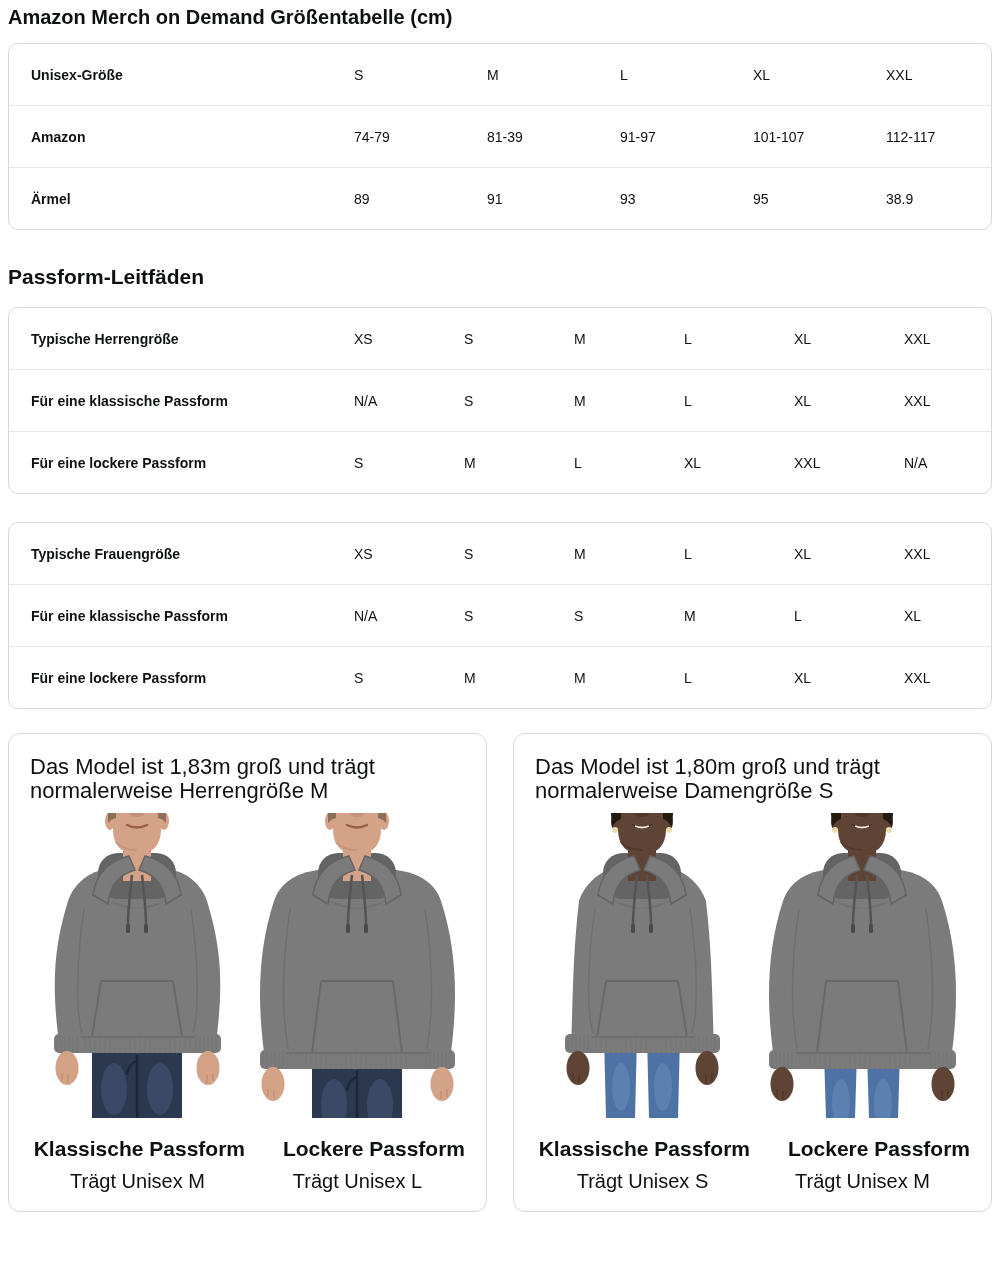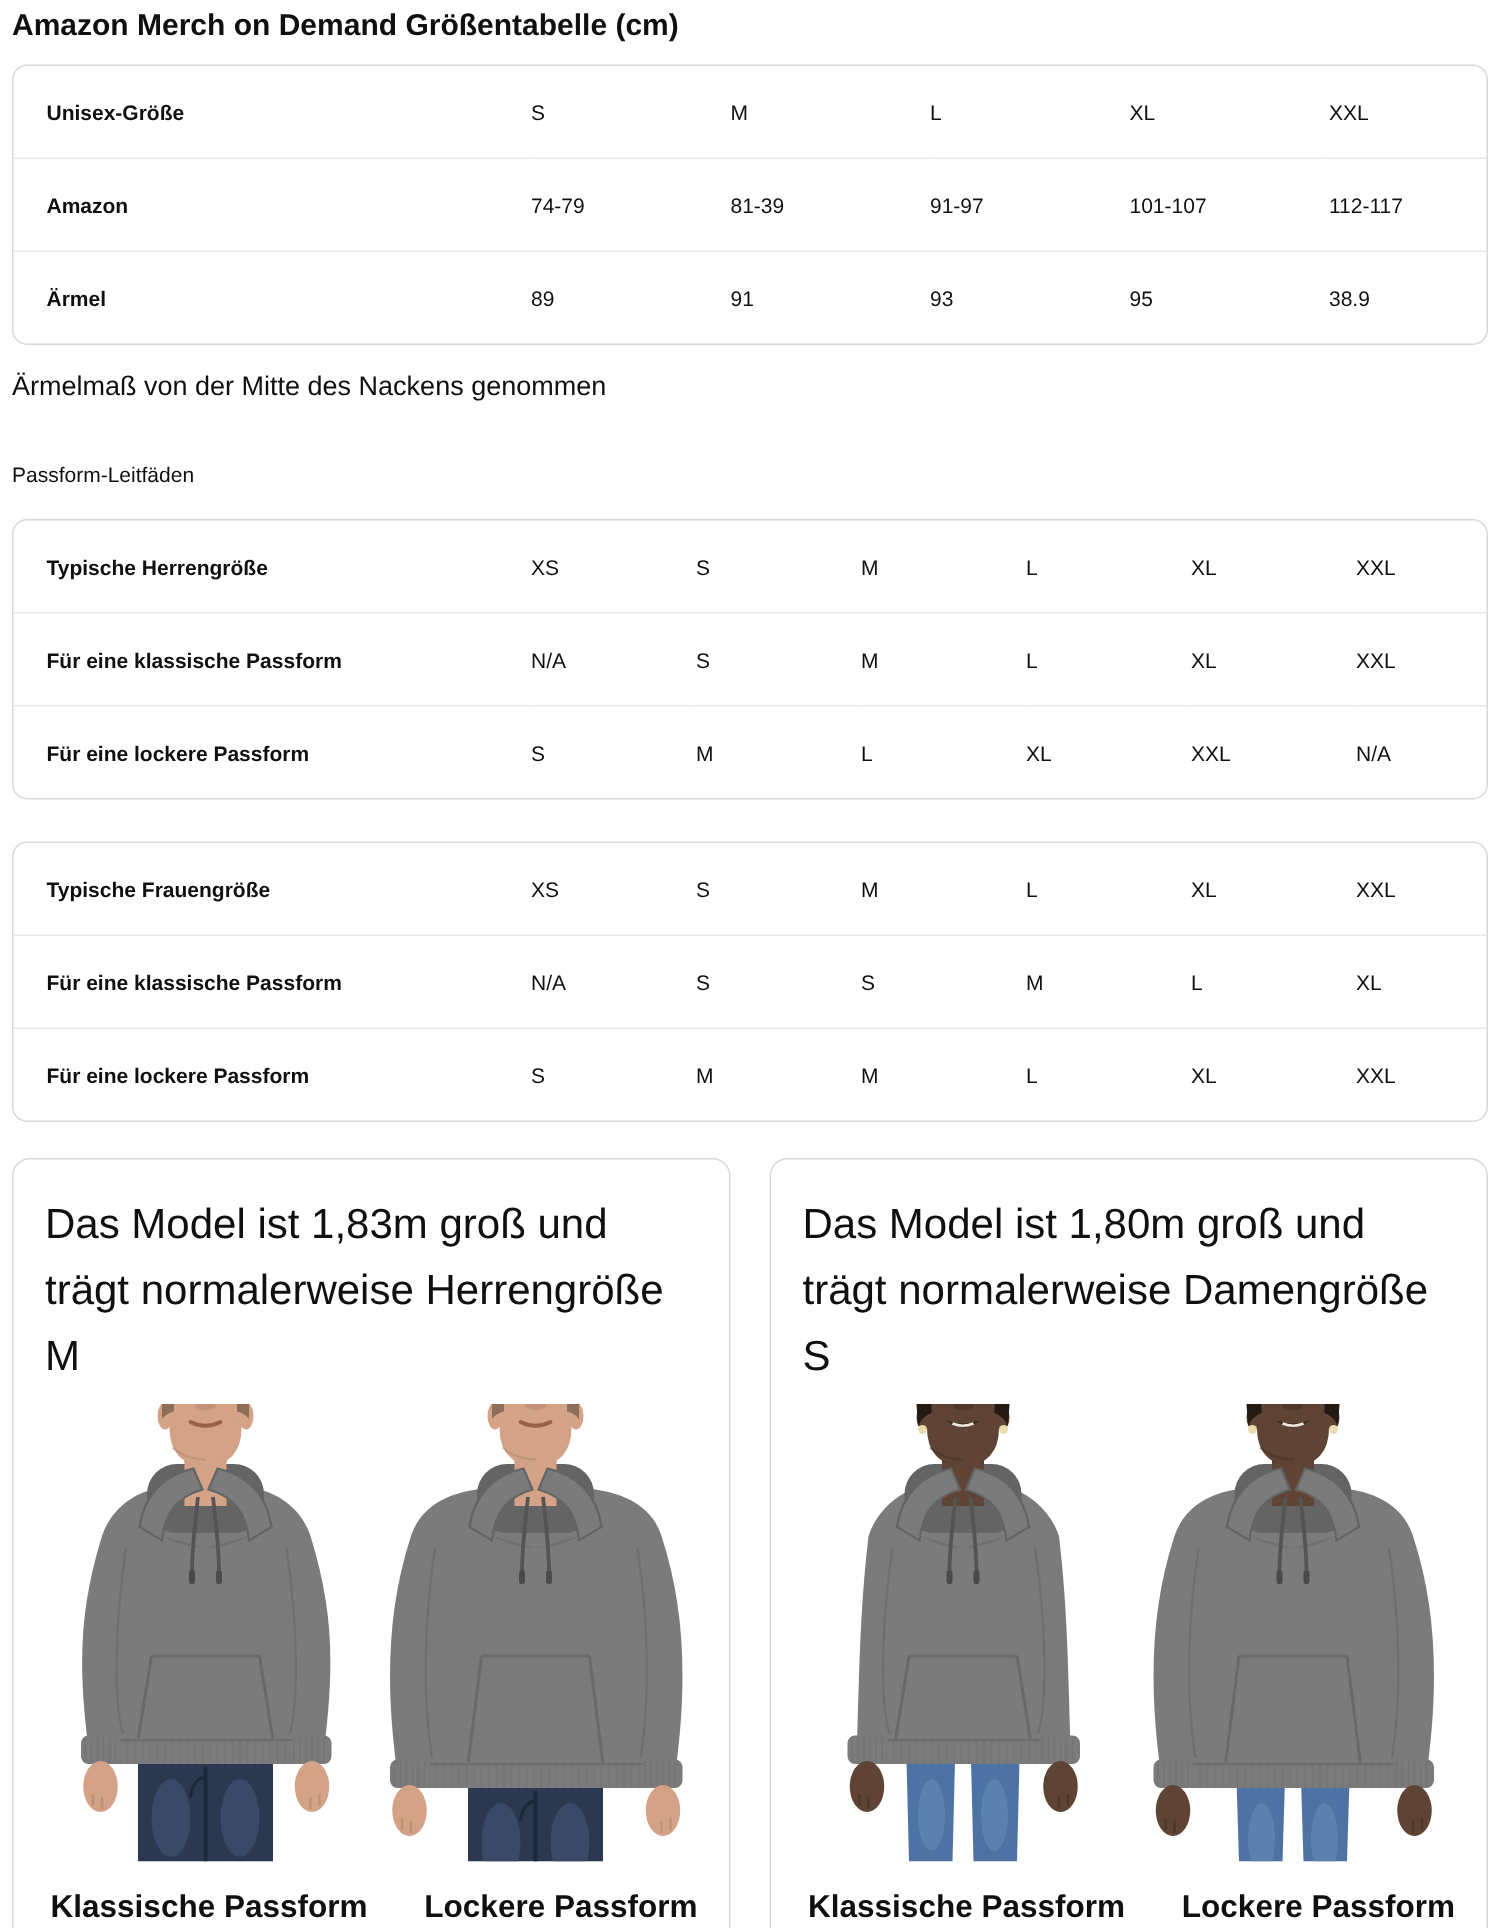--- a/index.html
+++ b/index.html
@@ -24,35 +24,35 @@
     height:59px;vertical-align:middle;
     border-top:1px solid #e7e7e7;
     white-space:nowrap;
   }
   table.size-table tr:first-child td{border-top:none;}
   td.row-label{font-weight:700;padding-left:22px;}
   .note{
     font-size:18px;line-height:24px;margin:15px 0 0 0;
   }
   .section-title{
-    font-size:14px;font-weight:400;line-height:26px;
+    font-size:21px;font-weight:700;line-height:26px;
     margin:34px 0 17px 0;
   }
   .table-gap{height:28px;}
   .cards{
     display:flex;gap:26px;margin-top:24px;align-items:stretch;
   }
   .card{
     flex:1;
     border:1px solid #d5d9d9;border-radius:12px;
     padding:21px 21px 16px 21px;
     background:#fff;
   }
   .card-heading{
-    font-size:28px;line-height:44px;font-weight:400;
+    font-size:22px;line-height:24px;font-weight:400;
     margin:0 0 10px 0;
   }
   .photos{display:flex;gap:5px;}
   figure.photo-figure{margin:0;width:215px;}
   .model-photo{width:215px;height:305px;background:#fff;}
   .model-photo svg{display:block;}
   .fit-label{
     font-size:21px;font-weight:700;text-align:right;
     line-height:28px;margin-top:17px;
   }
@@ -98,21 +98,20 @@
       <td class="row-label">Ärmel</td>
       <td>89</td>
       <td>91</td>
       <td>93</td>
       <td>95</td>
       <td>38.9</td>
     </tr>
   </tbody>
     </table>
 
-  <div class="note">Ärmelmaß von der Mitte des Nackens genommen</div>
 
   <div class="section-title">Passform-Leitfäden</div>
 
   <table class="size-table">
     <colgroup>
       <col style="width:344px">
         <col style="width:110px">
         <col style="width:110px">
         <col style="width:110px">
       <col style="width:110px">

